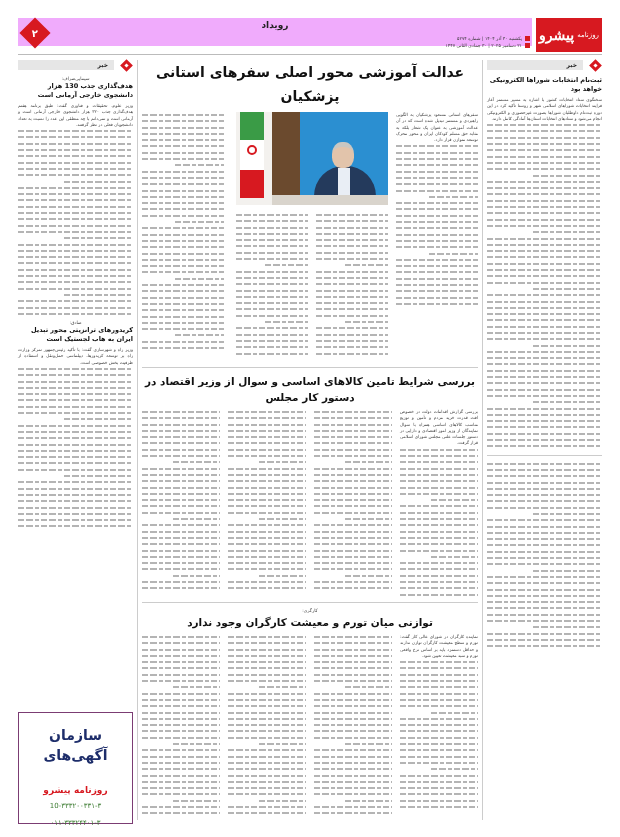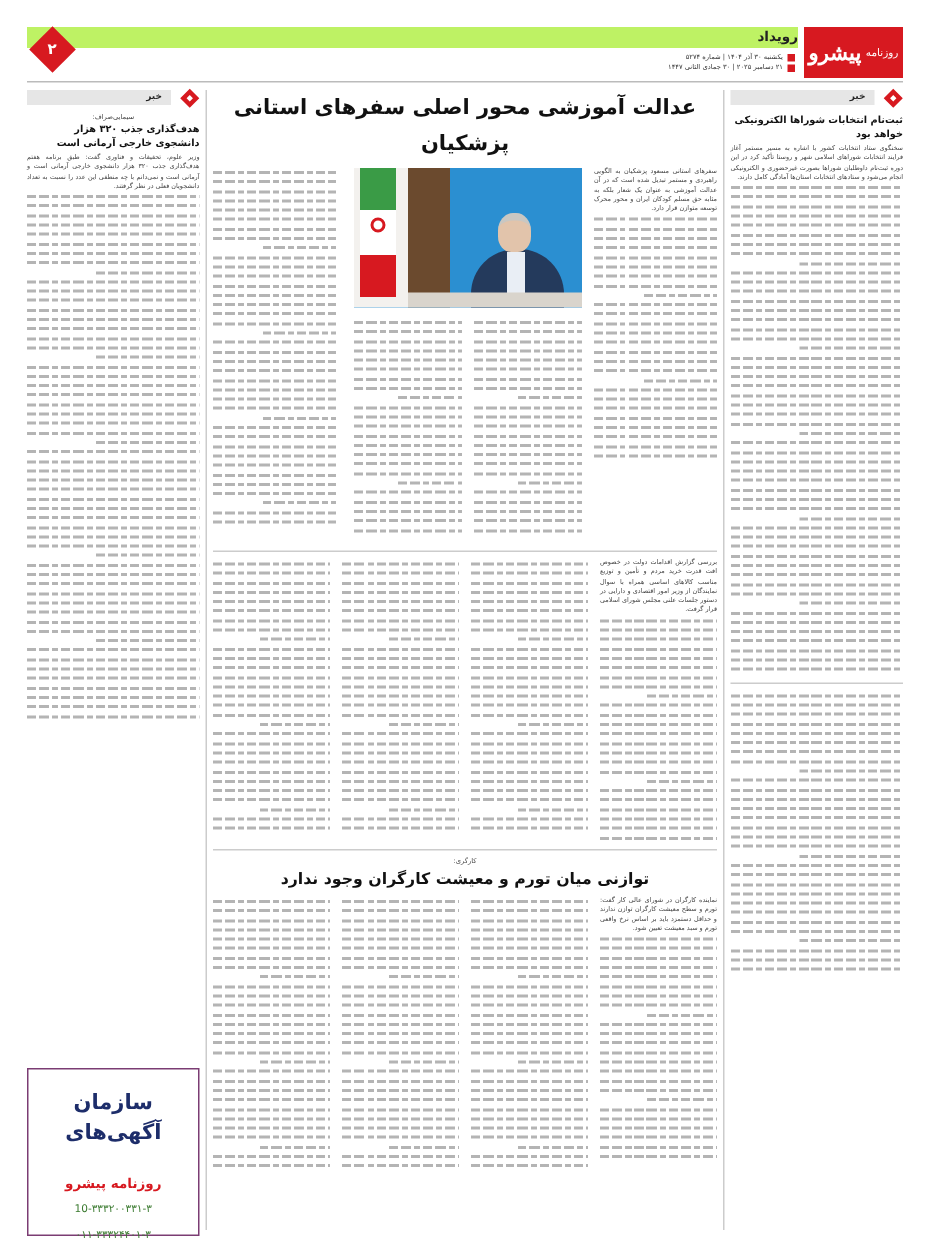--- a/index.html
+++ b/index.html
@@ -3,21 +3,21 @@
 <meta charset="utf-8">
 <style>
 *{box-sizing:border-box;margin:0;padding:0}
 html,body{width:620px;height:837px;background:#fff;overflow:hidden}
 body{font-family:"DejaVu Sans",sans-serif;color:#222;direction:rtl;position:relative}
 .page{position:absolute;left:18px;top:18px;width:584px;height:806px}
 
 .mast{position:absolute;top:0;left:0;width:584px;height:36px}
 .logo{position:absolute;right:0;top:0;width:66px;height:34px;background:#d71920;color:#fff;font-family:"DejaVu Serif",serif;font-weight:bold;display:flex;align-items:center;justify-content:center;font-size:14px}
 .logo small{font-size:7px;margin-left:3px;font-weight:normal}
-.section-bar{position:absolute;right:70px;left:0;top:0;height:14px;background:#bef264;font-size:9px;font-weight:bold;text-align:right;line-height:14px}
+.section-bar{position:absolute;right:70px;left:0;top:0;height:28px;background:#f0abfc;font-size:9px;font-weight:bold;text-align:center;line-height:14px}
 .dateline{position:absolute;right:72px;top:17px;font-size:4.5px;line-height:7px;color:#333}
 .dateline div{display:flex;align-items:center;gap:3px}
 .dateline .sq{width:5px;height:5px;background:#d71920;display:inline-block}
 .pagenum{position:absolute;left:6px;top:4px;width:22px;height:22px;background:#d71920;transform:rotate(45deg);display:flex;align-items:center;justify-content:center}
 .pagenum span{transform:rotate(-45deg);color:#fff;font-size:10px;font-weight:bold}
 .mast-rule{position:absolute;left:0;right:0;top:36px;height:1px;background:#bbb}
 
 .col{position:absolute;top:42px}
 .col-right{right:0;width:115px}
 .col-left{left:0;width:115px}
@@ -183,21 +183,21 @@
       </div>
   </div>
 
   <div class="col col-left" style="height:764px">
     <div class="khabar">
       <span class="dia"></span>
       <span class="lbl">خبر</span>
     </div>
     <article>
       <div class="kicker">سیمایی‌صراف:</div>
-      <div class="h3">هدف‌گذاری جذب ۳۲۰ هزار دانشجوی خارجی آرمانی است</div>
+      <div class="h3">هدف‌گذاری جذب 130 هزار دانشجوی خارجی آرمانی است</div>
       <p class="body">وزیر علوم، تحقیقات و فناوری گفت: طبق برنامه هفتم هدف‌گذاری جذب ۳۲۰ هزار دانشجوی خارجی آرمانی است و آرمانی است و نمی‌دانم با چه منطقی این عدد را نسبت به تعداد دانشجویان فعلی در نظر گرفتند.</p>
     </article>
     <div id="lc-fill1">
         <span class="filler"></span>
         <span class="filler"></span>
         <span class="filler"></span>
         <span class="filler"></span>
         <span class="filler"></span>
         <span class="filler"></span>
         <span class="filler"></span>
@@ -218,20 +218,25 @@
         <span class="filler"></span>
         <span class="filler"></span>
         <span class="filler"></span>
         <span class="filler"></span>
         <span class="filler"></span>
         <span class="filler s"></span>
         <span class="filler"></span>
         <span class="filler"></span>
         <span class="filler"></span>
       </div>
+    <article>
+      <div class="kicker">صادق:</div>
+      <div class="h3">کریدورهای ترانزیتی محور تبدیل ایران به هاب لجستیک است</div>
+      <p class="body">وزیر راه و شهرسازی گفت: با تأکید رئیس‌جمهور تمرکز وزارت راه بر توسعه کریدورها، دیپلماسی حمل‌ونقل و استفاده از ظرفیت بخش خصوصی است.</p>
+    </article>
     <div id="lc-fill2">
         <span class="filler"></span>
         <span class="filler"></span>
         <span class="filler"></span>
         <span class="filler"></span>
         <span class="filler"></span>
         <span class="filler"></span>
         <span class="filler"></span>
         <span class="filler"></span>
         <span class="filler s"></span>
@@ -398,20 +403,21 @@
           <span class="filler s"></span>
           <span class="filler"></span>
           <span class="filler"></span>
           <span class="filler"></span>
           <span class="filler"></span>
           <span class="filler"></span>
         </div>
     </div>
 
     <div class="box-rule"></div>
+    <div class="h2">بررسی شرایط تامین کالاهای اساسی و سوال از وزیر اقتصاد در دستور کار مجلس</div>
     <div class="subcols" style="height:188px;margin-top:4px">
       <div>
           <p class="body">بررسی گزارش اقدامات دولت در خصوص افت قدرت خرید مردم و تأمین و توزیع مناسب کالاهای اساسی همراه با سوال نمایندگان از وزیر امور اقتصادی و دارایی در دستور جلسات علنی مجلس شورای اسلامی قرار گرفت.</p>
           <div class="fillcol">
             <span class="filler"></span>
             <span class="filler"></span>
             <span class="filler"></span>
             <span class="filler"></span>
             <span class="filler"></span>
             <span class="filler"></span>

